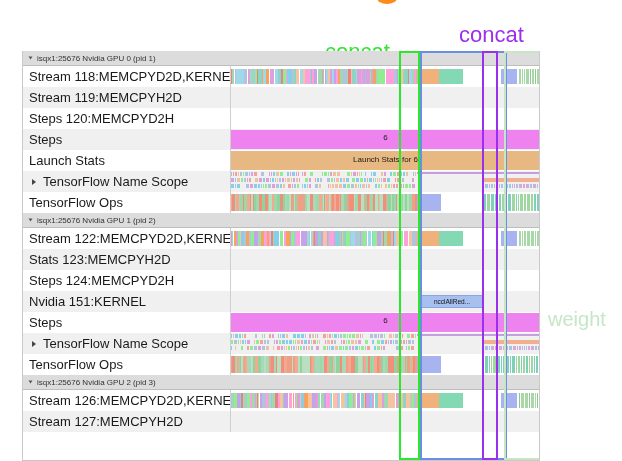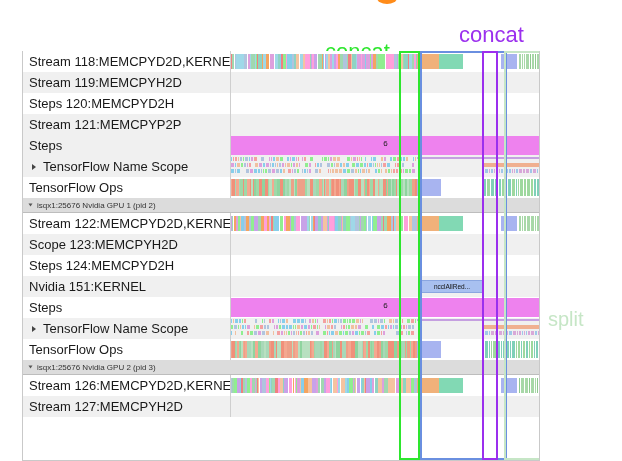--- a/index.html
+++ b/index.html
@@ -66,24 +66,28 @@
 <body>
 
 <div id="root">
 
   <div class="orange-arc"></div>
 
   <div class="anno anno-concat">concat</div>
   <div class="anno anno-split">concat</div>
   <div class="anno anno-nccl">nccl</div>
   <div class="anno anno-weight">
-    <div>split</div>
+    <div>weight</div>
   </div>
 
   <div class="panel" id="panel">
+      <div class="group-header">
+        <span class="tri"></span>
+        <span>isqx1:25676 Nvidia GPU 0 (pid 1)</span>
+      </div>
       <div class="row">
         <div class="row-label">
           <span>Stream 118:MEMCPYD2D,KERNEL,ME</span>
         </div>
         <div class="row-track">
           <div class="bar" style="left: 0px; width: 1px; background: rgb(240, 128, 128);"></div>
           <div class="bar" style="left: 1px; width: 1px; background: rgb(160, 216, 176);"></div>
           <div class="bar" style="left: 2px; width: 1px; background: rgb(160, 216, 176);"></div>
           <div class="bar" style="left: 4px; width: 1px; background: rgb(176, 196, 222);"></div>
           <div class="bar" style="left: 5px; width: 2px; background: rgb(159, 216, 232);"></div>
@@ -185,31 +189,35 @@
         <div class="row-track"></div>
       </div>
       <div class="row">
         <div class="row-label">
           <span>Steps 120:MEMCPYD2H</span>
         </div>
         <div class="row-track"></div>
       </div>
       <div class="row alt">
         <div class="row-label">
-          <span>Stream 121:MEMCPYP2P</span>
-        </div>
-        <div class="row-track"></div>
-      </div>
-      <div class="row alt">
-        <div class="row-label">
           <span>Steps</span>
         </div>
         <div class="row-track">
           <div class="bar-steps" style="position: absolute; left: 0px; width: 309px;">
             <span class="lbl">6</span>
+          </div>
+        </div>
+      </div>
+      <div class="row">
+        <div class="row-label">
+          <span>Launch Stats</span>
+        </div>
+        <div class="row-track">
+          <div class="bar-launch" style="position: absolute; left: 0px; width: 309px;">
+            <span class="lbl">Launch Stats for 6</span>
           </div>
         </div>
       </div>
       <div class="row alt">
         <div class="row-label indent">
           <span class="tri-sm"></span>
           <span>TensorFlow Name Scope</span>
         </div>
         <div class="row-track">
           <div class="ns-sub" style="left: 0px; width: 1px; top: 1px; background: rgb(135, 206, 235);"></div>
@@ -602,21 +610,21 @@
           <div class="bar" style="left: 291px; width: 1px; background: rgb(168, 216, 168);"></div>
           <div class="bar" style="left: 293px; width: 2px; background: rgb(168, 216, 168);"></div>
           <div class="bar" style="left: 296px; width: 3px; background: rgb(168, 216, 168);"></div>
           <div class="bar" style="left: 300px; width: 3px; background: rgb(168, 216, 168);"></div>
           <div class="bar" style="left: 304px; width: 1px; background: rgb(168, 216, 168);"></div>
           <div class="bar" style="left: 306px; width: 3px; background: rgb(168, 216, 168);"></div>
         </div>
       </div>
       <div class="row alt">
         <div class="row-label">
-          <span>Scope 123:MEMCPYH2D</span>
+          <span>Stats 123:MEMCPYH2D</span>
         </div>
         <div class="row-track"></div>
       </div>
       <div class="row">
         <div class="row-label">
           <span>Steps 124:MEMCPYD2H</span>
         </div>
         <div class="row-track"></div>
       </div>
       <div class="row alt">

